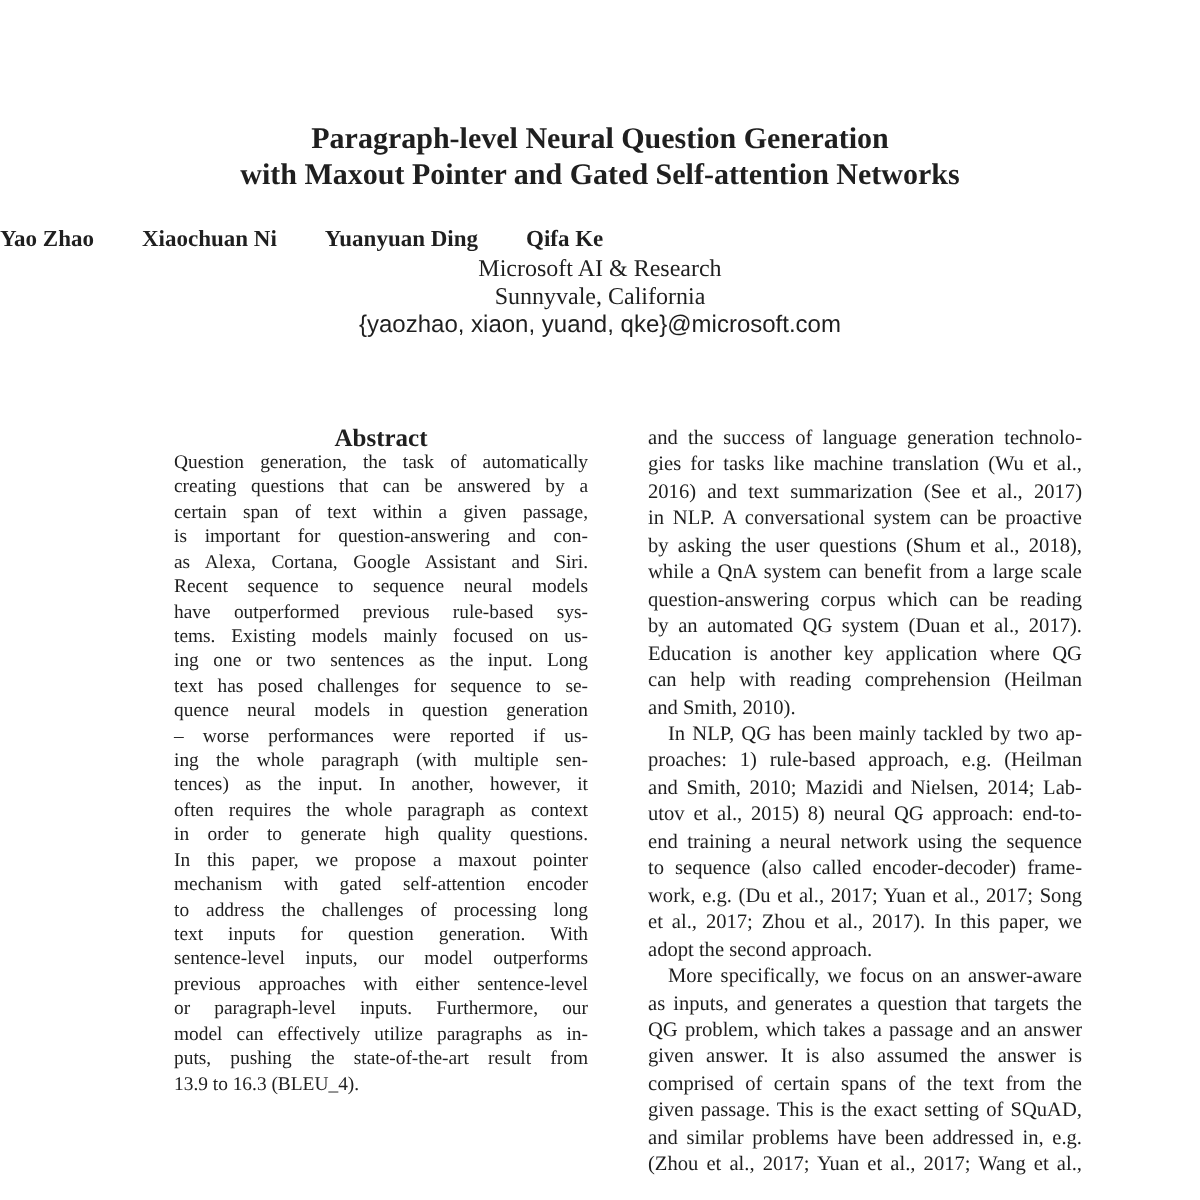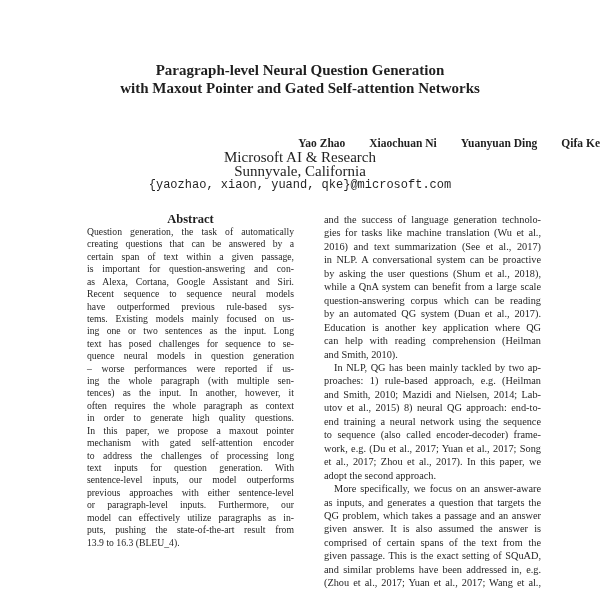--- a/index.html
+++ b/index.html
@@ -17,31 +17,31 @@
   .title-block {
     position: absolute;
     top: 62px;
     left: 0;
     width: 600px;
     text-align: center;
   }
   .title { margin: 0; font-size: 15px; font-weight: bold; line-height: 17.5px; }
   .title-line { display: block; }
   .authors {
-    margin-top: 40px;
+    margin-top: 17px;
     display: flex;
-    justify-content: flex-end;
+    justify-content: flex-start;
     gap: 24px;
     font-size: 11.5px;
     font-weight: bold;
     line-height: 13px;
   }
-  .affil { font-size: 15px; line-height: 14px; text-align: center; }
+  .affil { font-size: 12px; line-height: 14px; text-align: center; }
   .email {
-    font-family: Liberation Mono, monospace;
+    font-family: Liberation Sans, sans-serif;
     font-size: 12px;
     line-height: 13px;
     margin-top: 1px;
     letter-spacing: 0px;
   }
 
   
   .col-left {
     position: absolute;
     left: 77px;

